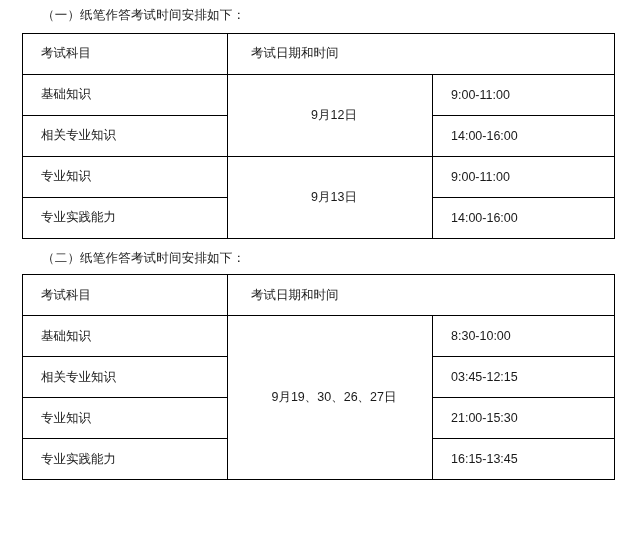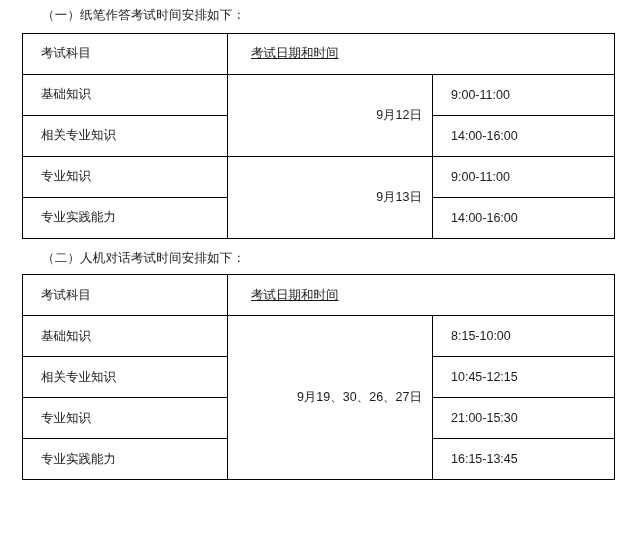--- a/index.html
+++ b/index.html
@@ -49,32 +49,31 @@
   }
   .col-subject { width: 205px; }
   .col-date    { width: 205px; }
   .col-time    { width: 182px; }
 
   .t1 td { height: 41px; }
   .t1 tr.header-row td { height: 41px; }
   .t2 td { height: 41px; }
 
   .date-cell {
-    text-align: right;
+    text-align: center;
     padding-left: 33px;
   }
   .time-cell {
     padding-left: 23px;
   }
   .header-row td {
     padding-left: 18px;
   }
   .header-row td.hdr-date {
     padding-left: 23px;
-    text-decoration: underline;
   }
   table.t2 {
     margin-top: 10px;
   }
 </style>
 </head>
 <body>
 
 <div class="page">
 
@@ -105,41 +104,41 @@
         <td class="date-cell" rowspan="2">9月13日</td>
         <td class="time-cell">9:00-11:00</td>
       </tr>
       <tr>
         <td>专业实践能力</td>
         <td class="time-cell">14:00-16:00</td>
       </tr>
     </tbody>
   </table>
 
-  <div class="section-heading heading-2">（二）人机对话考试时间安排如下：</div>
+  <div class="section-heading heading-2">（二）纸笔作答考试时间安排如下：</div>
 
   <table class="sched t2">
     <colgroup>
       <col class="col-subject">
       <col class="col-date">
       <col class="col-time">
     </colgroup>
     <tbody>
       <tr class="header-row">
         <td>考试科目</td>
         <td class="hdr-date" colspan="2">考试日期和时间</td>
       </tr>
       <tr>
         <td>基础知识</td>
         <td class="date-cell" rowspan="4">9月19、30、26、27日</td>
-        <td class="time-cell">8:15-10:00</td>
+        <td class="time-cell">8:30-10:00</td>
       </tr>
       <tr>
         <td>相关专业知识</td>
-        <td class="time-cell">10:45-12:15</td>
+        <td class="time-cell">03:45-12:15</td>
       </tr>
       <tr>
         <td>专业知识</td>
         <td class="time-cell">21:00-15:30</td>
       </tr>
       <tr>
         <td>专业实践能力</td>
         <td class="time-cell">16:15-13:45</td>
       </tr>
     </tbody>

